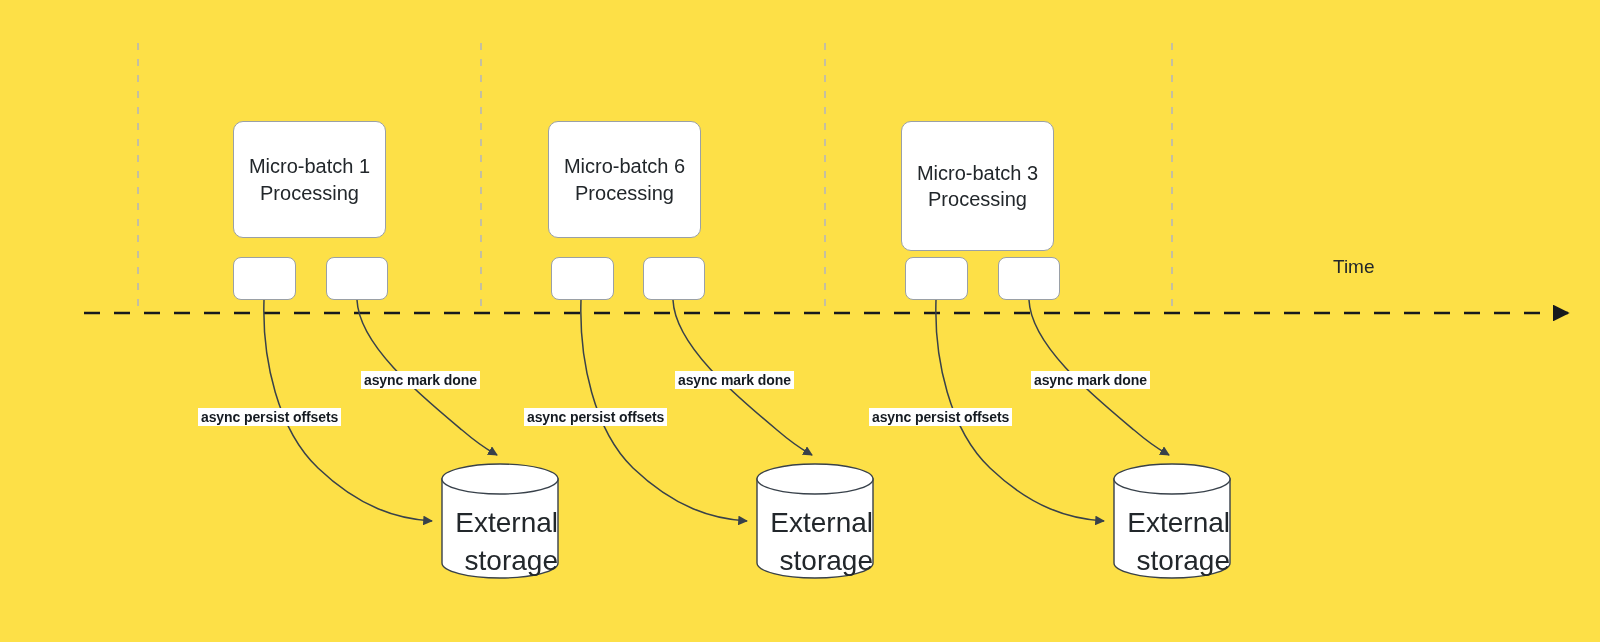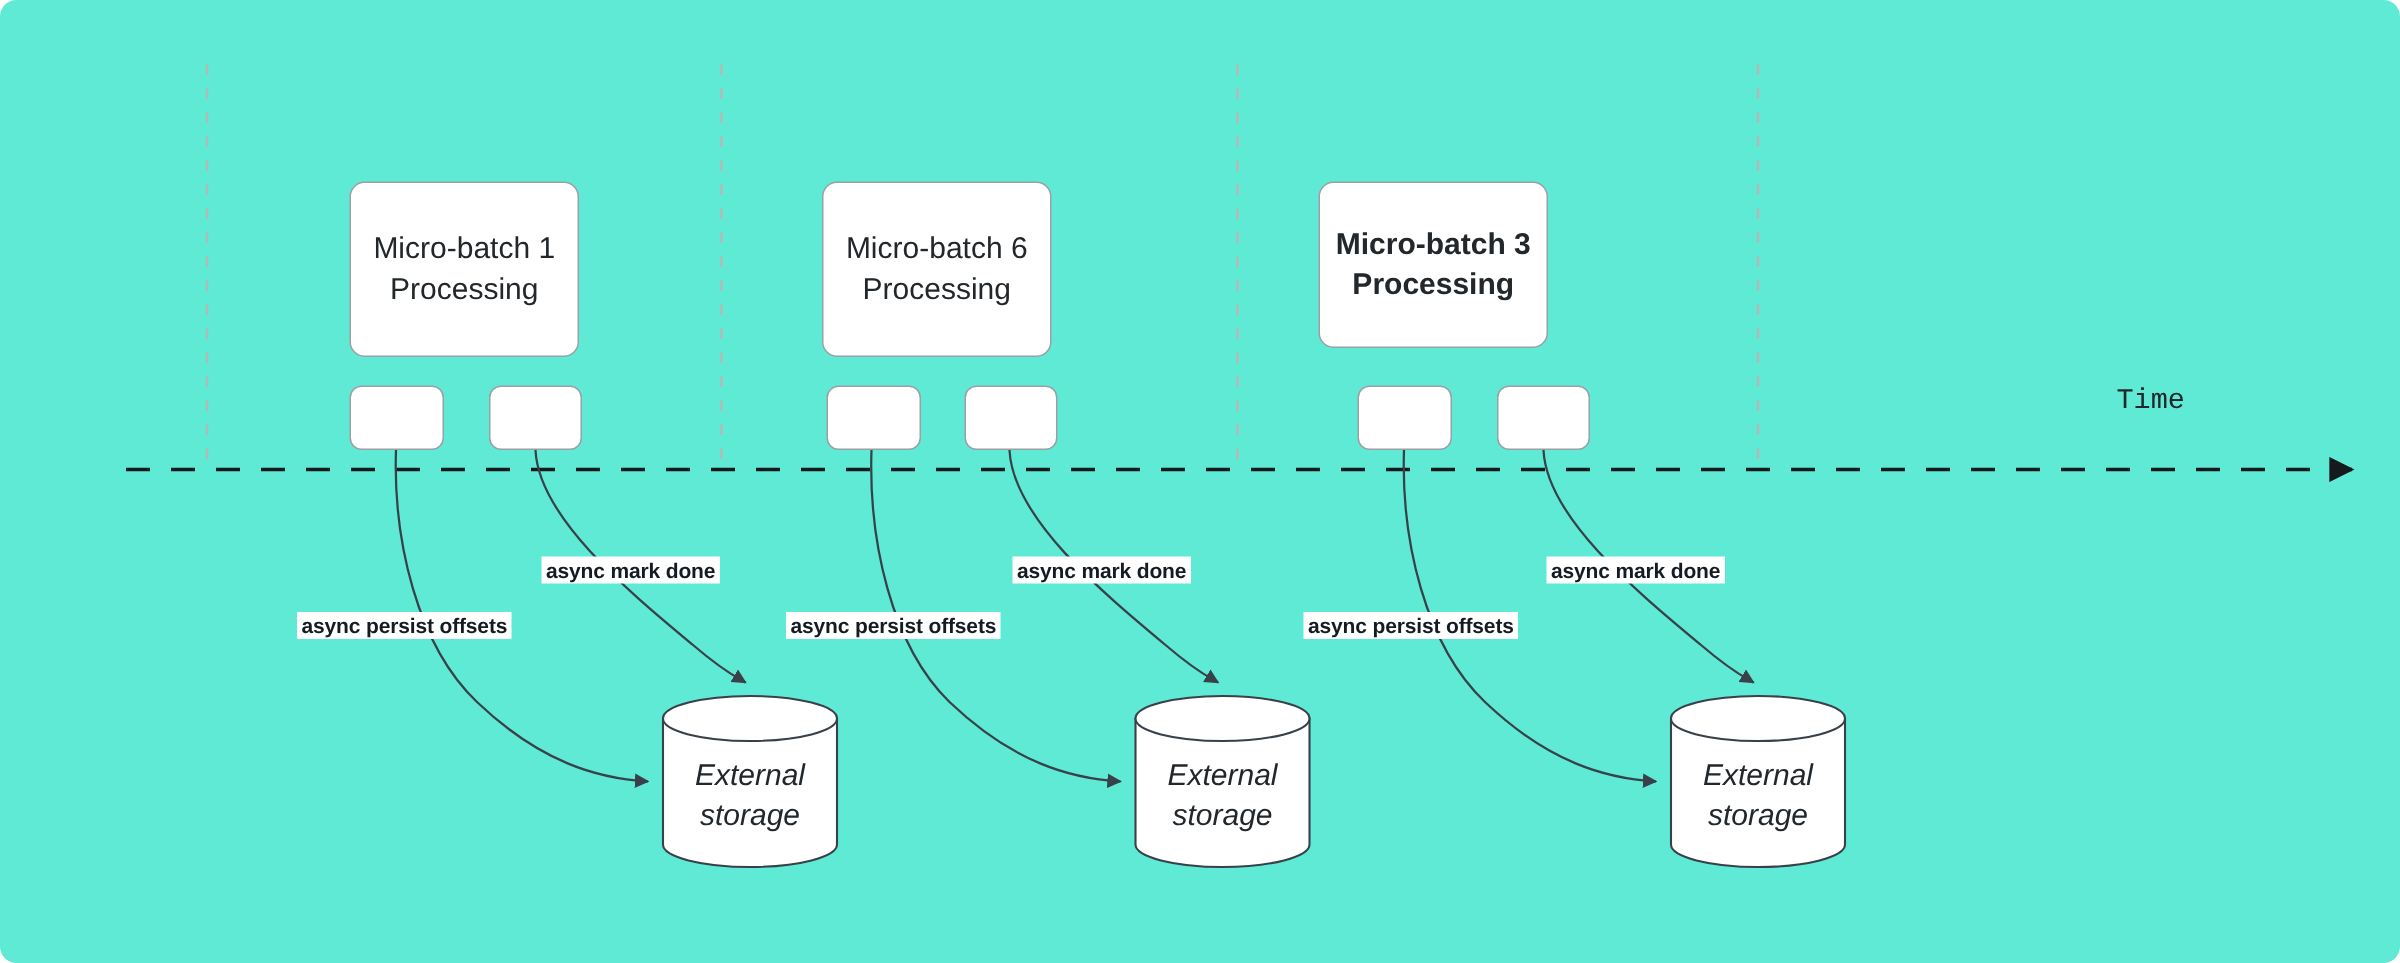--- a/index.html
+++ b/index.html
@@ -8,23 +8,22 @@
     background: #ffffff;
   }
   body {
     font-family: "Liberation Sans", sans-serif;
     -webkit-font-smoothing: antialiased;
   }
   #canvas {
     position: relative;
     width: 1600px;
     height: 642px;
-    background: #5eead4;
+    background: #fde047;
     overflow: hidden;
-    border-radius: 11px;
   }
   #diagram-svg {
     position: absolute;
     left: 0;
     top: 0;
     width: 1600px;
     height: 642px;
   }
   .batch-box {
     position: absolute;
@@ -43,27 +42,26 @@
   }
   .mini-box {
     position: absolute;
     box-sizing: border-box;
     border: 1px solid #9aa0a6;
     border-radius: 8px;
     background: #ffffff;
   }
   .cyl-label {
     position: absolute;
-    text-align: center;
-    font-size: 20px;
+    text-align: right;
+    font-size: 28px;
     color: #22272b;
     line-height: 1.35;
     white-space: pre-line;
     pointer-events: none;
-    font-style: italic;
   }
   .edge-label {
     position: absolute;
     font-size: 14px;
     font-weight: bold;
     color: #151b22;
     background: #ffffff;
     padding: 1px 3px;
     white-space: nowrap;
     letter-spacing: -0.1px;
@@ -131,23 +129,23 @@
       <div class="edge-label" style="left: 361px; top: 371px;">async mark done</div>
       <div class="edge-label" style="left: 198px; top: 408px;">async persist offsets</div>
       <div class="batch-box" style="left: 548px; top: 121px; width: 153px; height: 117px;">Micro-batch 6
 Processing</div>
       <div class="mini-box" style="left: 551px; top: 257px; width: 63px; height: 43px;"></div>
       <div class="mini-box" style="left: 643px; top: 257px; width: 62px; height: 43px;"></div>
       <div class="cyl-label" style="left: 757px; top: 504px; width: 116px;">External
 storage</div>
       <div class="edge-label" style="left: 675px; top: 371px;">async mark done</div>
       <div class="edge-label" style="left: 524px; top: 408px;">async persist offsets</div>
-      <div class="batch-box" style="left: 879px; top: 121px; width: 153px; height: 111px; font-weight: bold;">Micro-batch 3
+      <div class="batch-box" style="left: 901px; top: 121px; width: 153px; height: 130px;">Micro-batch 3
 Processing</div>
       <div class="mini-box" style="left: 905px; top: 257px; width: 63px; height: 43px;"></div>
       <div class="mini-box" style="left: 998px; top: 257px; width: 62px; height: 43px;"></div>
       <div class="cyl-label" style="left: 1114px; top: 504px; width: 116px;">External
 storage</div>
       <div class="edge-label" style="left: 1031px; top: 371px;">async mark done</div>
       <div class="edge-label" style="left: 869px; top: 408px;">async persist offsets</div>
-      <div class="time-label" style="left: 1411px; top: 256px; font-family: Liberation Mono, monospace;">Time</div>
+      <div class="time-label" style="left: 1333px; top: 256px;">Time</div>
     </div>
 </div>
 
 </body></html>

